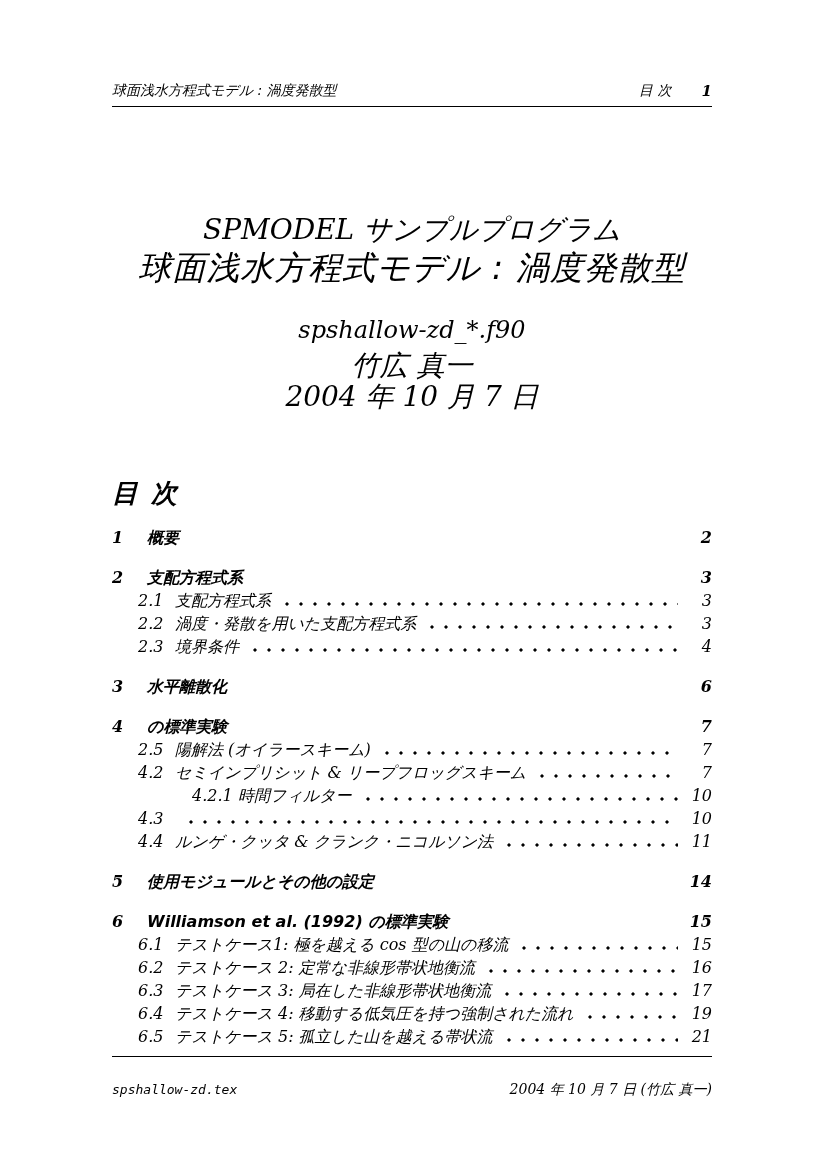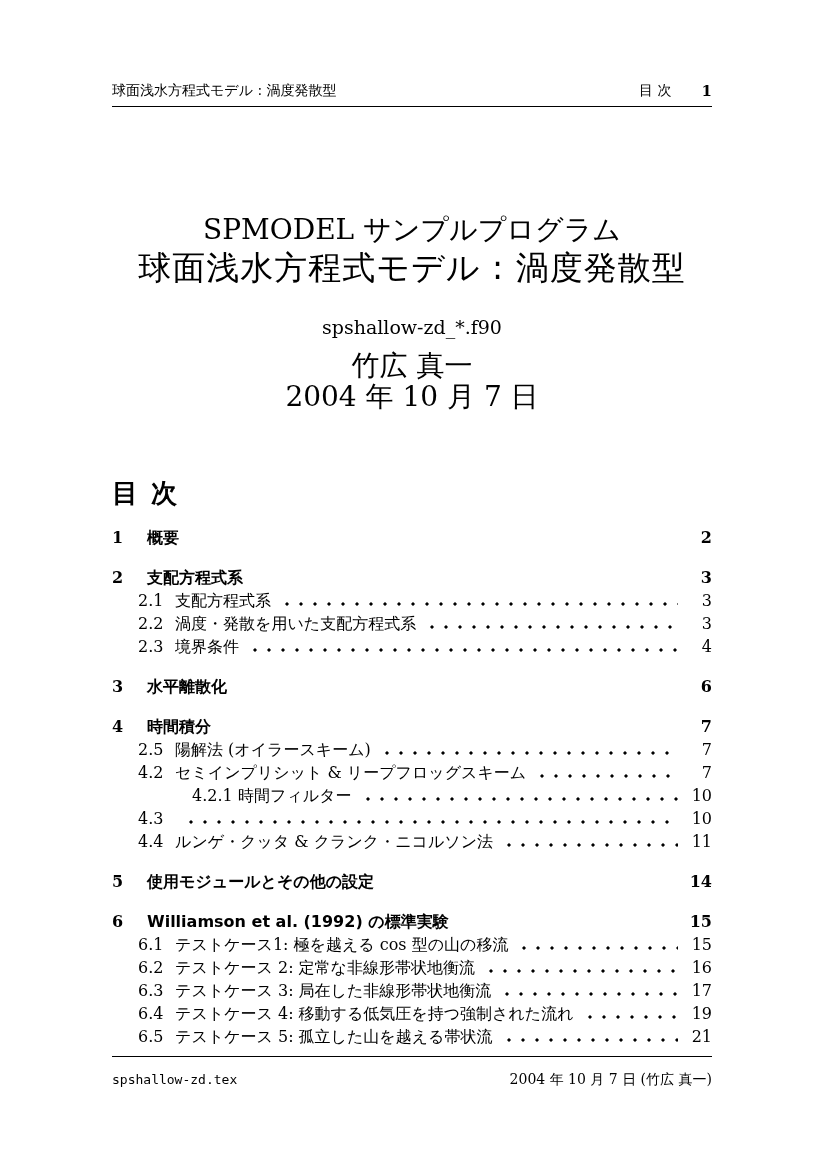--- a/index.html
+++ b/index.html
@@ -1,36 +1,37 @@
 <!DOCTYPE html>
 <html><head>
 <meta charset="utf-8">
 <style>
   html,body { margin:0; padding:0; background:#888; }
   .page {
     position:relative; width:826px; height:1169px; margin:0 auto;
     background:#ffffff; color:#000000; overflow:hidden;
     font-family:"DejaVu Serif", serif;
+    font-style:italic;
   }
   
   .running-header {
     position:absolute; left:112px; width:600px; top:82px;
     display:flex; justify-content:space-between; align-items:flex-end;
     border-bottom:1px solid #000; padding-bottom:6px;
     font-family:"DejaVu Sans", sans-serif; font-size:14px;
   }
   .header-right { display:flex; align-items:flex-end; gap:30px; }
   .header-pagenum { font-family:"DejaVu Serif", serif; font-weight:bold; font-size:15px; }
 
   
   .titleblock { position:absolute; left:112px; width:600px; top:0; text-align:center; }
   .supertitle { position:absolute; top:211px; width:100%; font-size:28px; }
   .maintitle  { position:absolute; top:246px; width:100%; font-size:33px;
                 font-family:"DejaVu Sans", sans-serif; letter-spacing:1px; }
-  .subtitle   { position:absolute; top:316px; width:100%; font-size:19px; }
+  .subtitle   { position:absolute; top:316px; width:100%; font-size:24px; }
   .author     { position:absolute; top:347px; width:100%; font-size:28px; }
   .date       { position:absolute; top:378px; width:100%; font-size:28px; }
 
   
   .toc-heading {
     position:absolute; left:112px; top:476px;
     font-family:"DejaVu Sans", sans-serif; font-weight:bold;
     font-size:26px; letter-spacing:2px;
   }
   .toc-list { position:absolute; left:112px; width:600px; top:526px; }
@@ -48,21 +49,21 @@
     background-image:radial-gradient(circle at 7px 2px, #000 1.3px, transparent 1.9px);
     background-size:14px 4px; background-repeat:repeat-x;
     min-width:0;
   }
   .lvl1 .toc-dots { background:none; }
   .toc-page { flex:none; width:26px; text-align:right; font-family:"DejaVu Serif", serif; }
 
   
   .running-footer {
     position:absolute; left:112px; width:600px; top:1056px;
-    border-top:1px solid #000; padding-top:14px;
+    border-top:1px solid #000; padding-top:24px;
     display:flex; justify-content:space-between; align-items:baseline;
     font-size:14px;
   }
   .footer-left { font-family:"DejaVu Sans Mono", monospace; font-size:13px; }
 </style>
 </head>
 <body>
 
 <div class="page">
 
@@ -116,21 +117,21 @@
       <span class="toc-page">4</span>
     </div>
       <div class="toc-row lvl1">
       <span class="toc-num">3</span>
       <span class="toc-title">水平離散化</span>
       <span class="toc-dots"></span>
       <span class="toc-page">6</span>
     </div>
       <div class="toc-row lvl1">
       <span class="toc-num">4</span>
-      <span class="toc-title">時間積分</span>
+      <span class="toc-title">の標準実験</span>
       <span class="toc-dots"></span>
       <span class="toc-page">7</span>
     </div>
       <div class="toc-row lvl2">
       <span class="toc-num">2.5</span>
       <span class="toc-title">陽解法 (オイラースキーム)</span>
       <span class="toc-dots"></span>
       <span class="toc-page">7</span>
     </div>
       <div class="toc-row lvl2">

